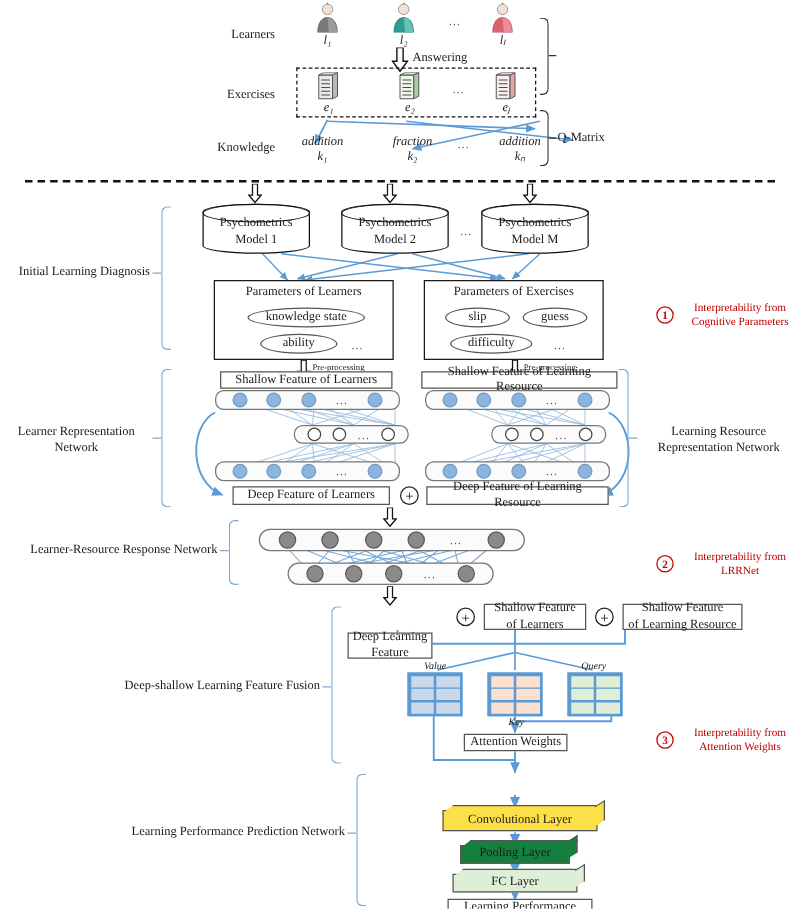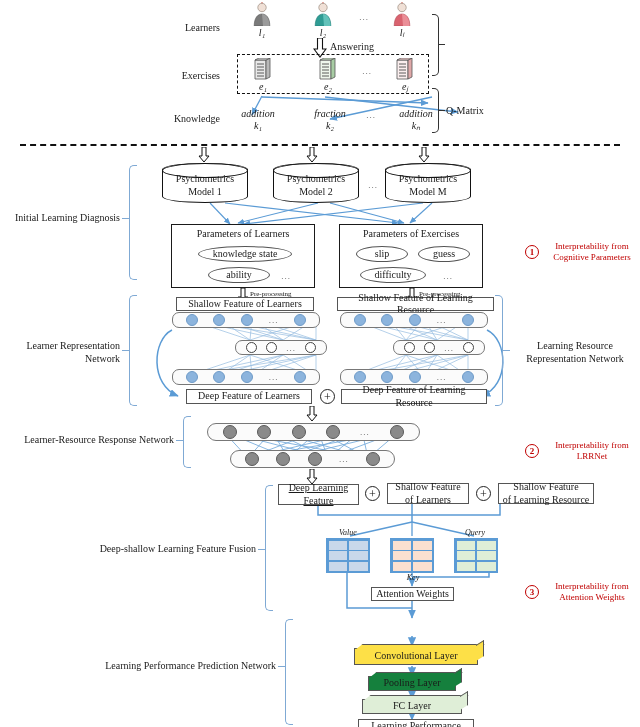--- a/index.html
+++ b/index.html
@@ -526,21 +526,21 @@
     <span class="dots">...</span>
     <span class="node node-gray" style="width:14px;height:14px;"></span>
   </div>
 
   <div class="harrow" style="left:306px; top:469px;">
     <svg width="12" height="16" viewBox="0 0 12 16">
         <path d="M4,0 L8,0 L8,9 L11,9 L6,15 L1,9 L4,9 z" fill="#fff" stroke="#111" stroke-width="1"></path>
       </svg>
   </div>
 
-  <div class="box abs" style="left:278px; top:484px; width:81px; height:21px;text-decoration:underline;">
+  <div class="box abs" style="left:278px; top:506px; width:68px; height:21px;">
     <span class="lbl">Deep  Learning
 Feature</span>
   </div>
   <div class="plus" style="left:365px; top:486px; width:15px; height:15px;">
     <span>+</span>
   </div>
   <div class="box abs" style="left:387px; top:483px; width:82px; height:21px;">
     <span class="lbl">Shallow Feature
 of Learners</span>
   </div>
@@ -599,21 +599,21 @@
   </div>
 
   <div class="box abs" style="left:358px; top:719px; width:116px; height:14px;">
     <span class="lbl">Learning Performance</span>
   </div>
 
   <div class="lbl abs" style="left:2px; top:212px; width:118px; text-align:right;">Initial Learning Diagnosis</div>
   <div class="tick" style="left:122px; top:218px; width:7px;"></div>
   <div class="brk brk-left" style="left:129px; top:165px; width:8px; height:115px;"></div>
 
-  <div class="lbl abs" style="left:2px; top:340px; width:118px; text-align:right;">Learner Representation
+  <div class="lbl abs" style="left:2px; top:340px; width:118px; ">Learner Representation
 Network</div>
   <div class="tick" style="left:122px; top:350px; width:7px;"></div>
   <div class="brk brk-left" style="left:129px; top:295px; width:8px; height:111px;"></div>
 
   <div class="lbl abs" style="left:2px; top:434px; width:172px; text-align:right;">Learner-Resource Response Network</div>
   <div class="tick" style="left:176px; top:440px; width:7px;"></div>
   <div class="brk brk-left" style="left:183px; top:416px; width:8px; height:52px;"></div>
 
   <div class="lbl abs" style="left:60px; top:543px; width:196px; text-align:right;">Deep-shallow Learning Feature Fusion</div>
   <div class="tick" style="left:258px; top:549px; width:7px;"></div>

